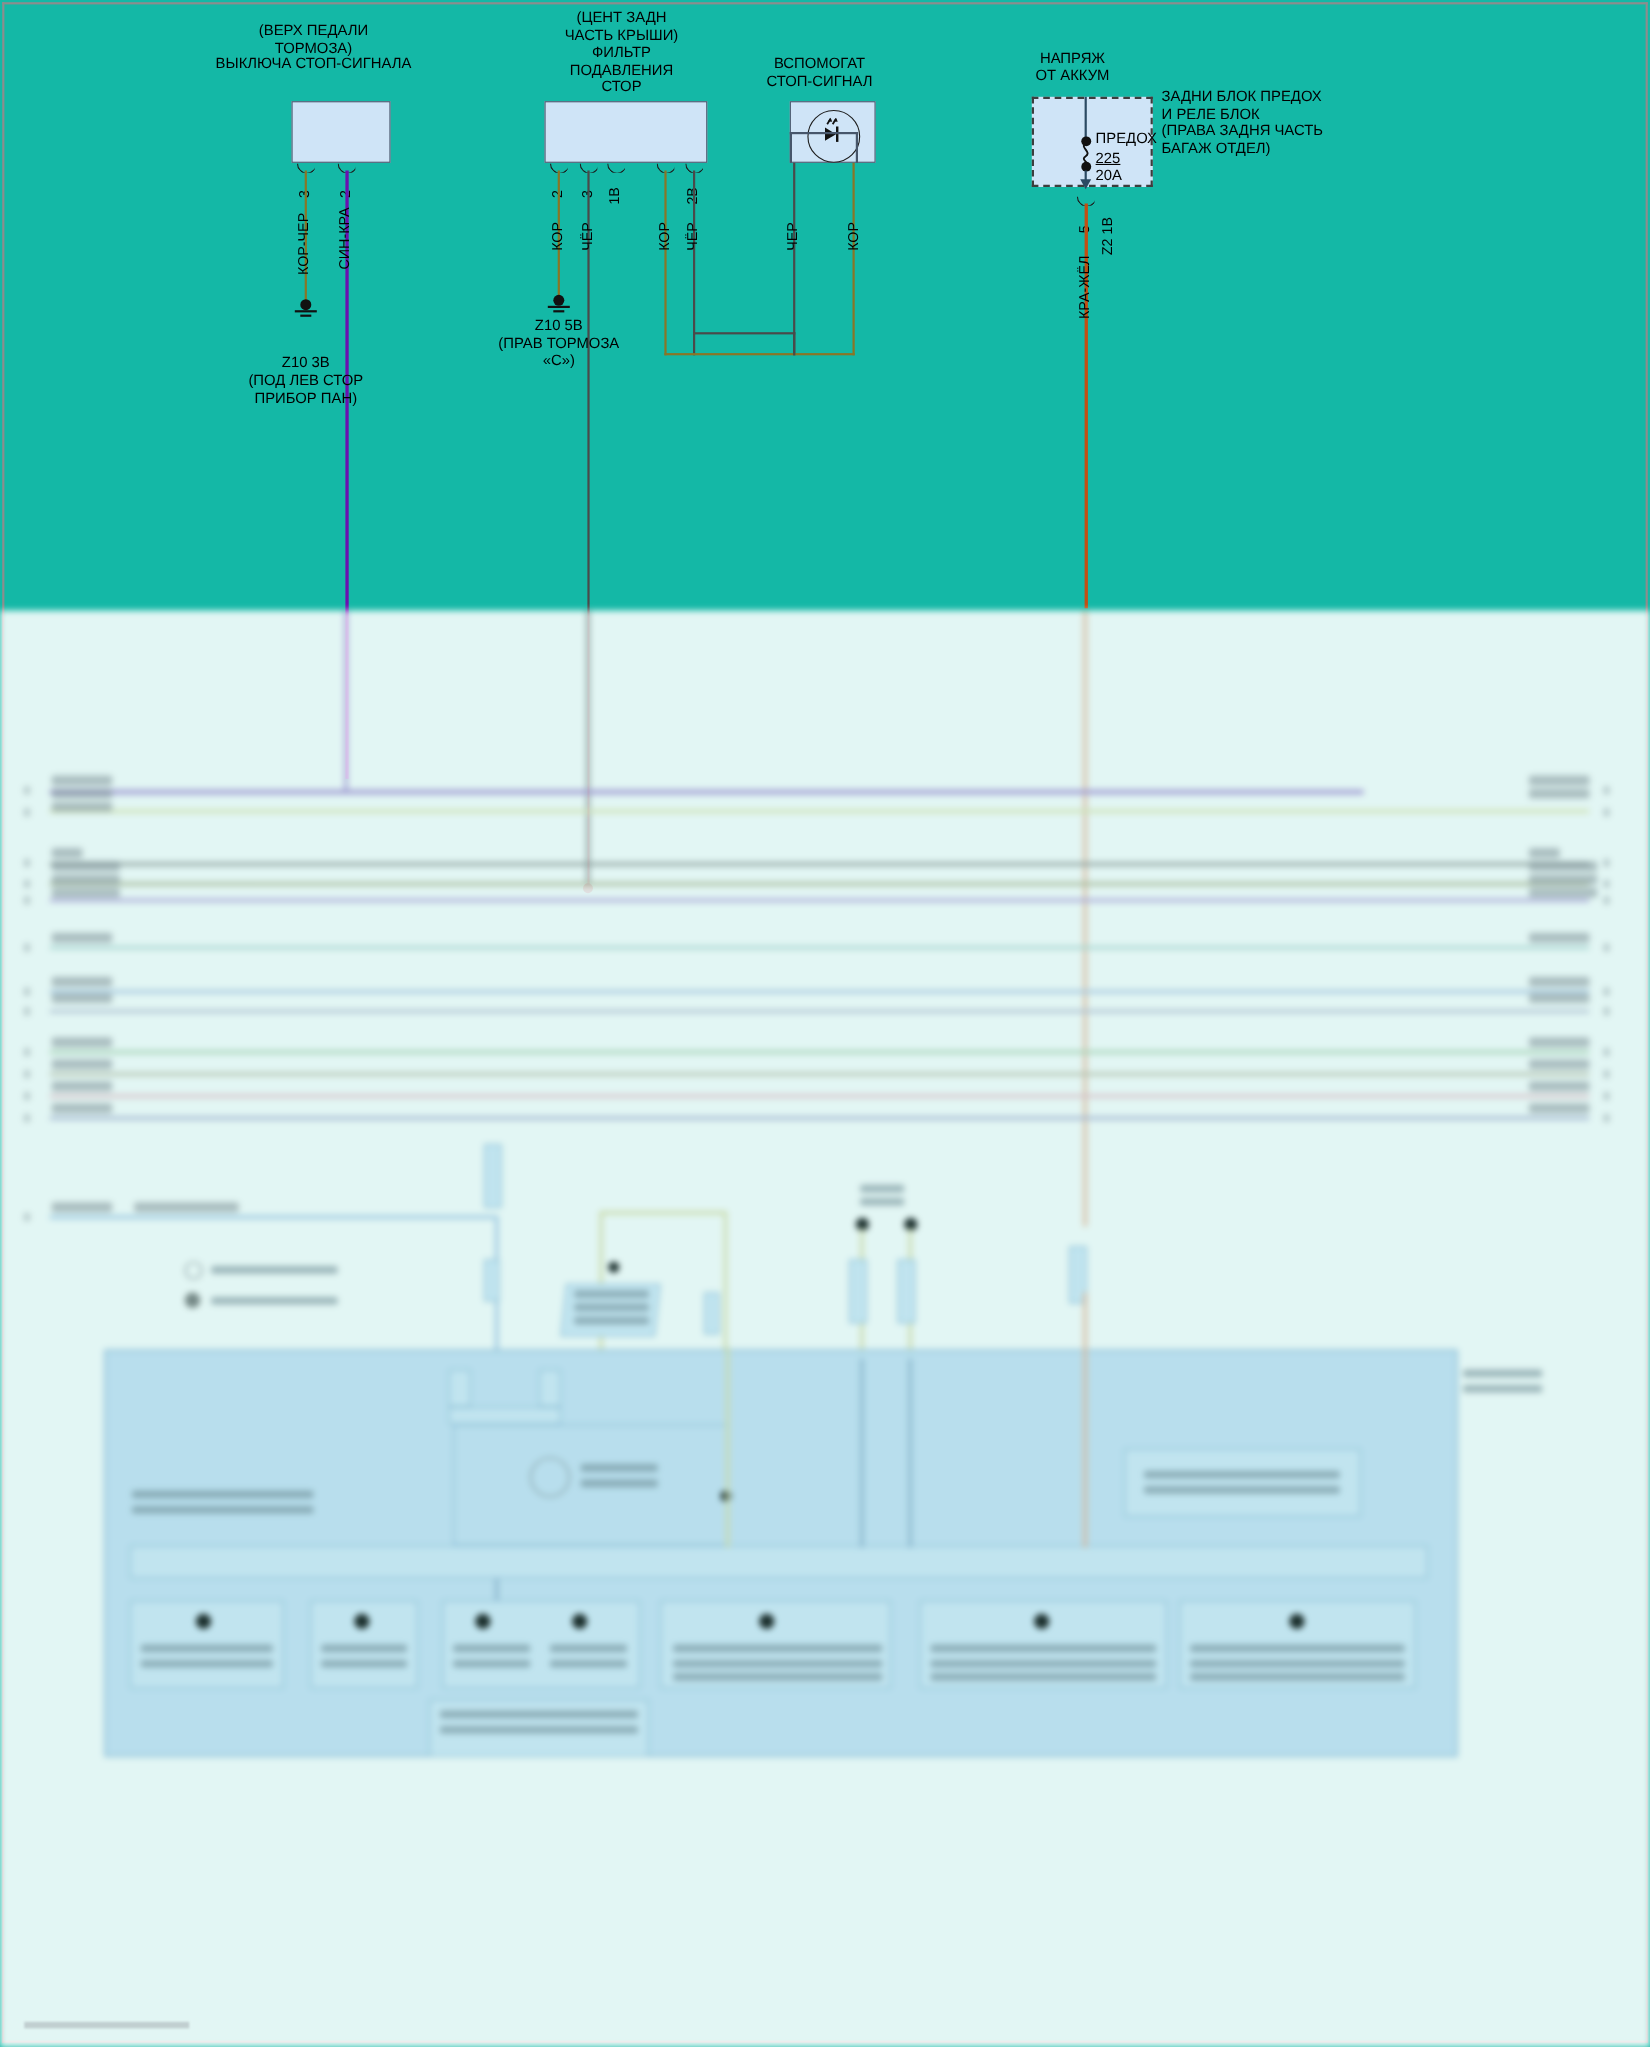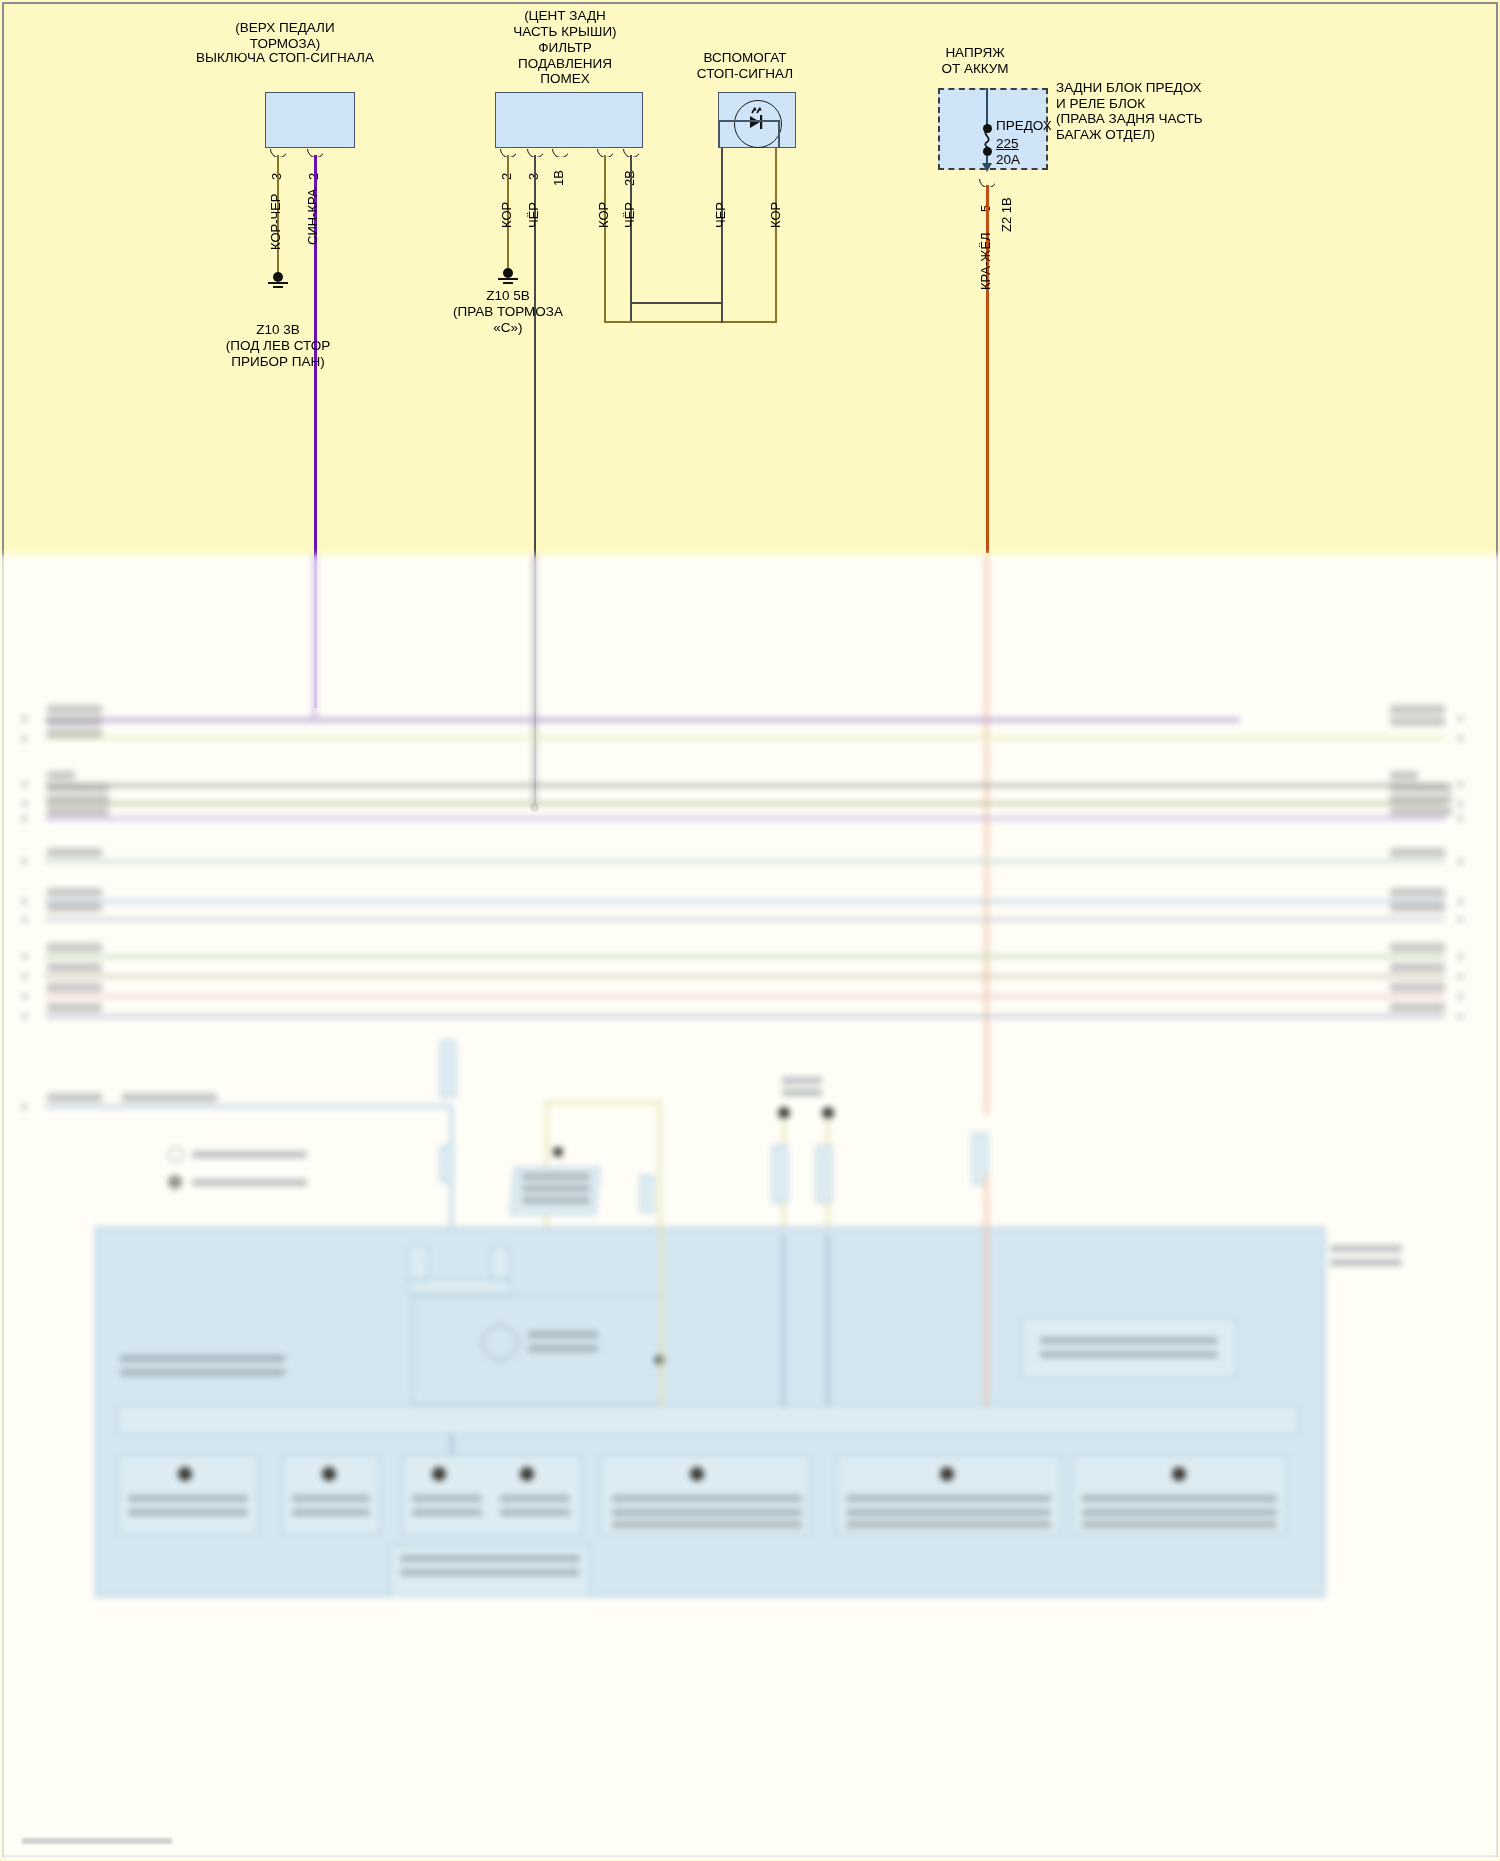--- a/index.html
+++ b/index.html
@@ -6,21 +6,21 @@
   body{
     width:1500px;height:1861px;
     background:#ffffff;
     font-family:"Liberation Sans", sans-serif;
     overflow:hidden;
     position:relative;
   }
   
   #page{
     position:absolute;left:0;top:0;width:1500px;height:1861px;
-    background:#fef9c3;
+    background:#14b8a6;
     box-sizing:border-box;
   }
   .frame-line{position:absolute;background:#8d8d8d;}
   #fr-top   {left:2px;  top:2px;    width:1496px;height:2px;}
   #fr-bottom{left:2px;  top:1855px; width:1496px;height:2px;}
   #fr-left  {left:2px;  top:2px;    width:2px;  height:1855px;}
   #fr-right {left:1496px;top:2px;   width:2px;  height:1855px;}
 
   
   .t{position:absolute;font-size:13.5px;color:#000;line-height:15.5px;text-align:center;white-space:pre;}
@@ -128,21 +128,21 @@
       <div class="b2"></div>
   </div>
   <div class="t" style="left:218px;top:322px;width:120px;">Z10 3B</div>
   <div class="t" style="left:198px;top:338px;width:160px;">(ПОД ЛЕВ СТОР
 ПРИБОР ПАН)</div>
 
   <div class="t" style="left:465px;top:8px;width:200px;">(ЦЕНТ ЗАДН
 ЧАСТЬ КРЫШИ)</div>
   <div class="t" style="left:465px;top:40px;width:200px;">ФИЛЬТР
 ПОДАВЛЕНИЯ
-ПОМЕХ</div>
+СТОР</div>
 
   <div class="box" style="left:495px;top:92px;width:148px;height:56px;"></div>
 
   <div class="pincap" style="left:500px;top:148px;"></div>
   <div class="pincap" style="left:527px;top:148px;"></div>
   <div class="pincap" style="left:552px;top:148px;"></div>
   <div class="pincap" style="left:597px;top:148px;"></div>
   <div class="pincap" style="left:623px;top:148px;"></div>
 
   <div class="vt" style="left:499px;top:180px;">2</div>

